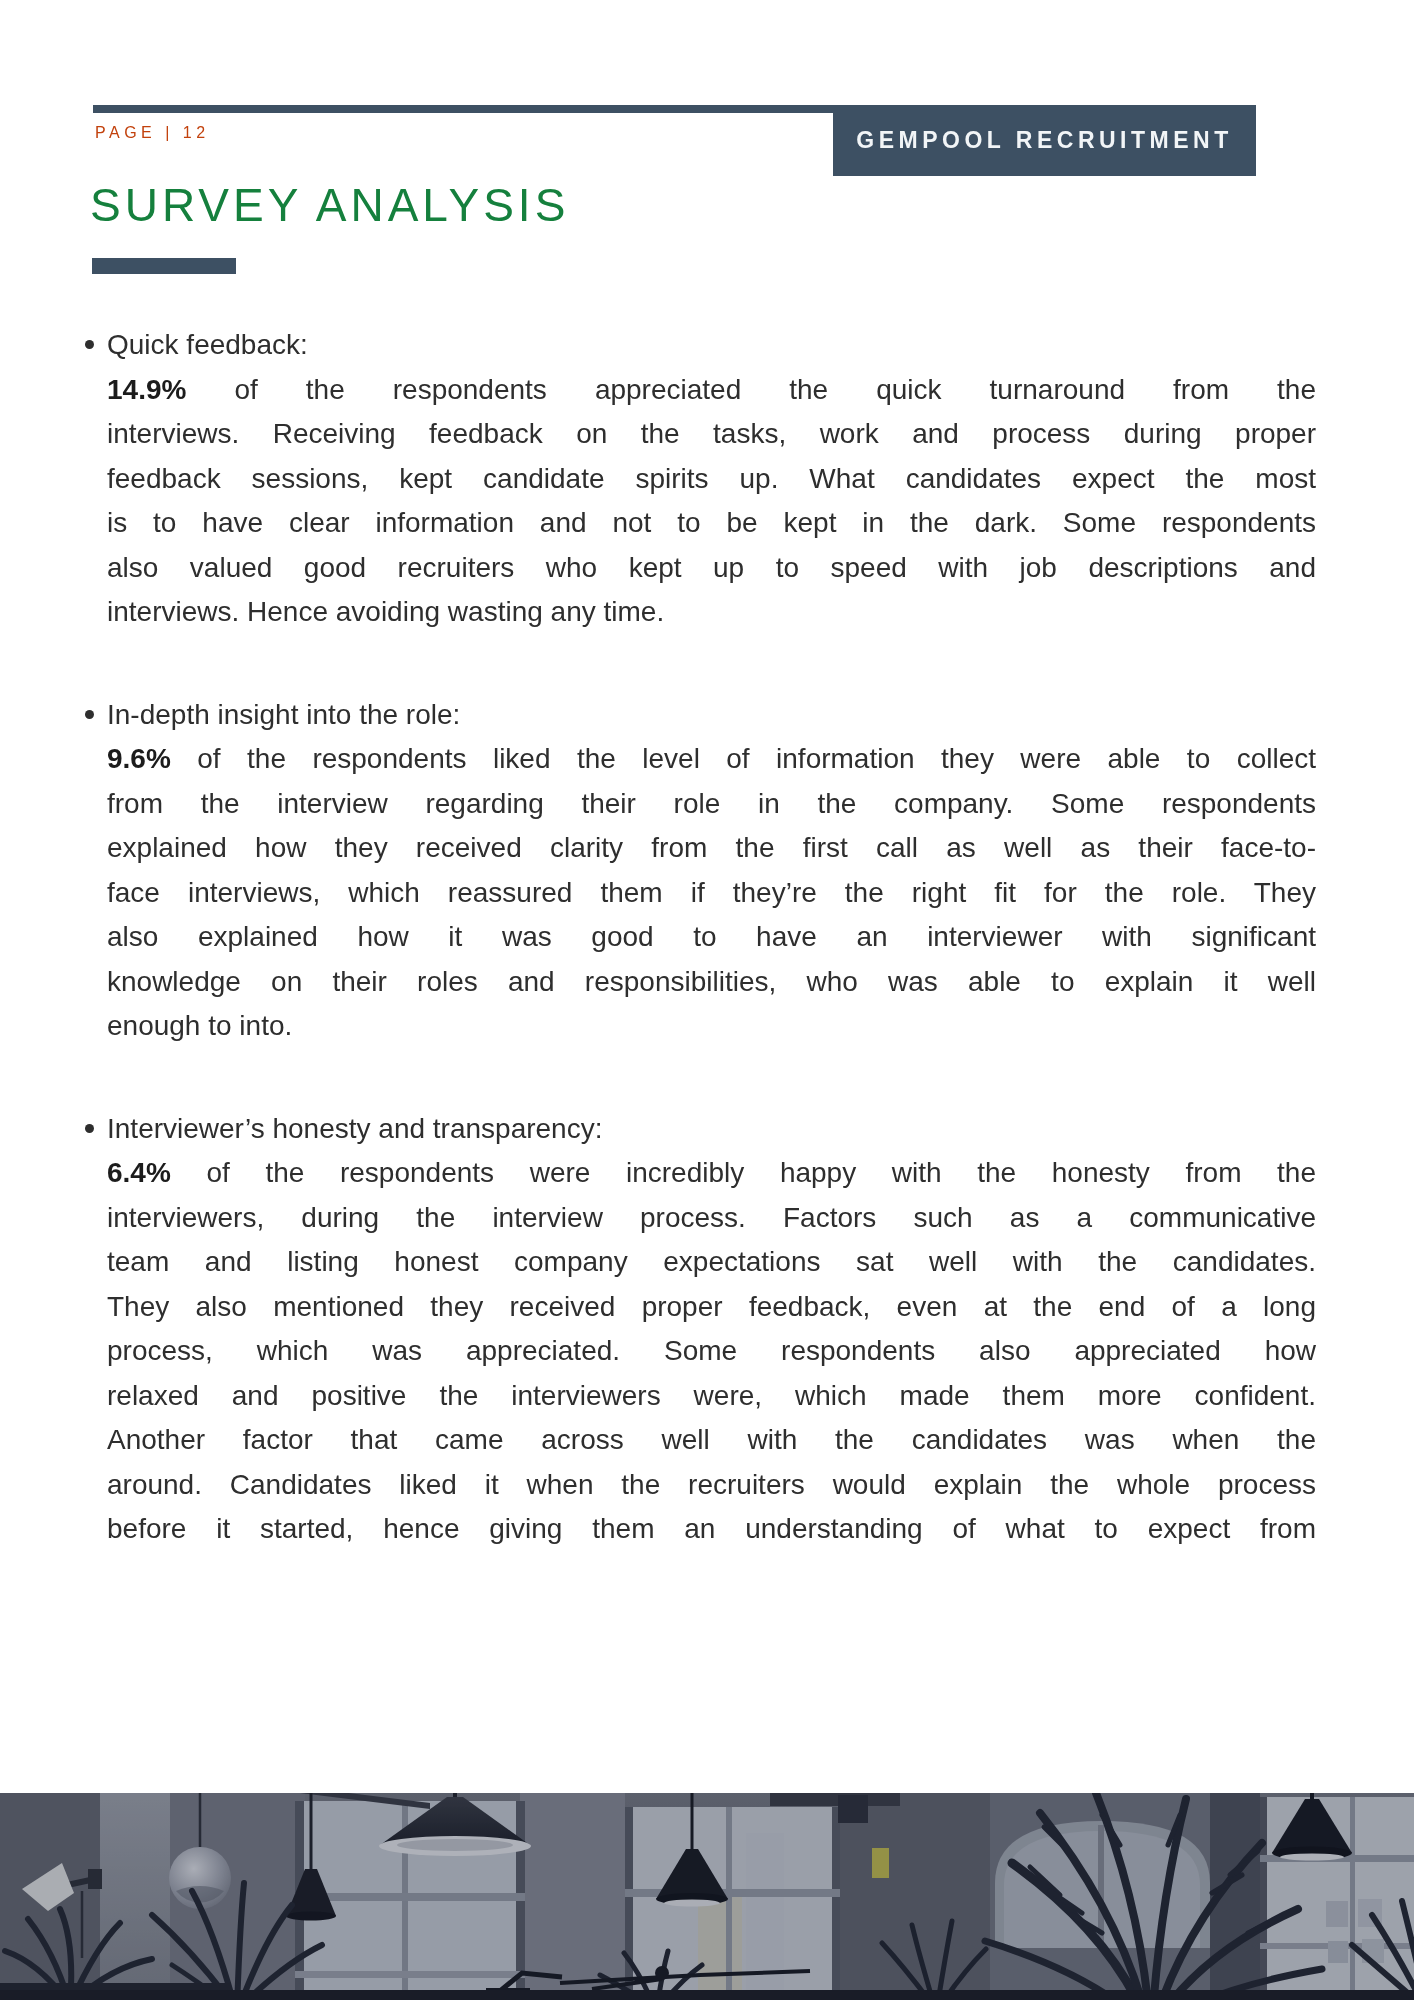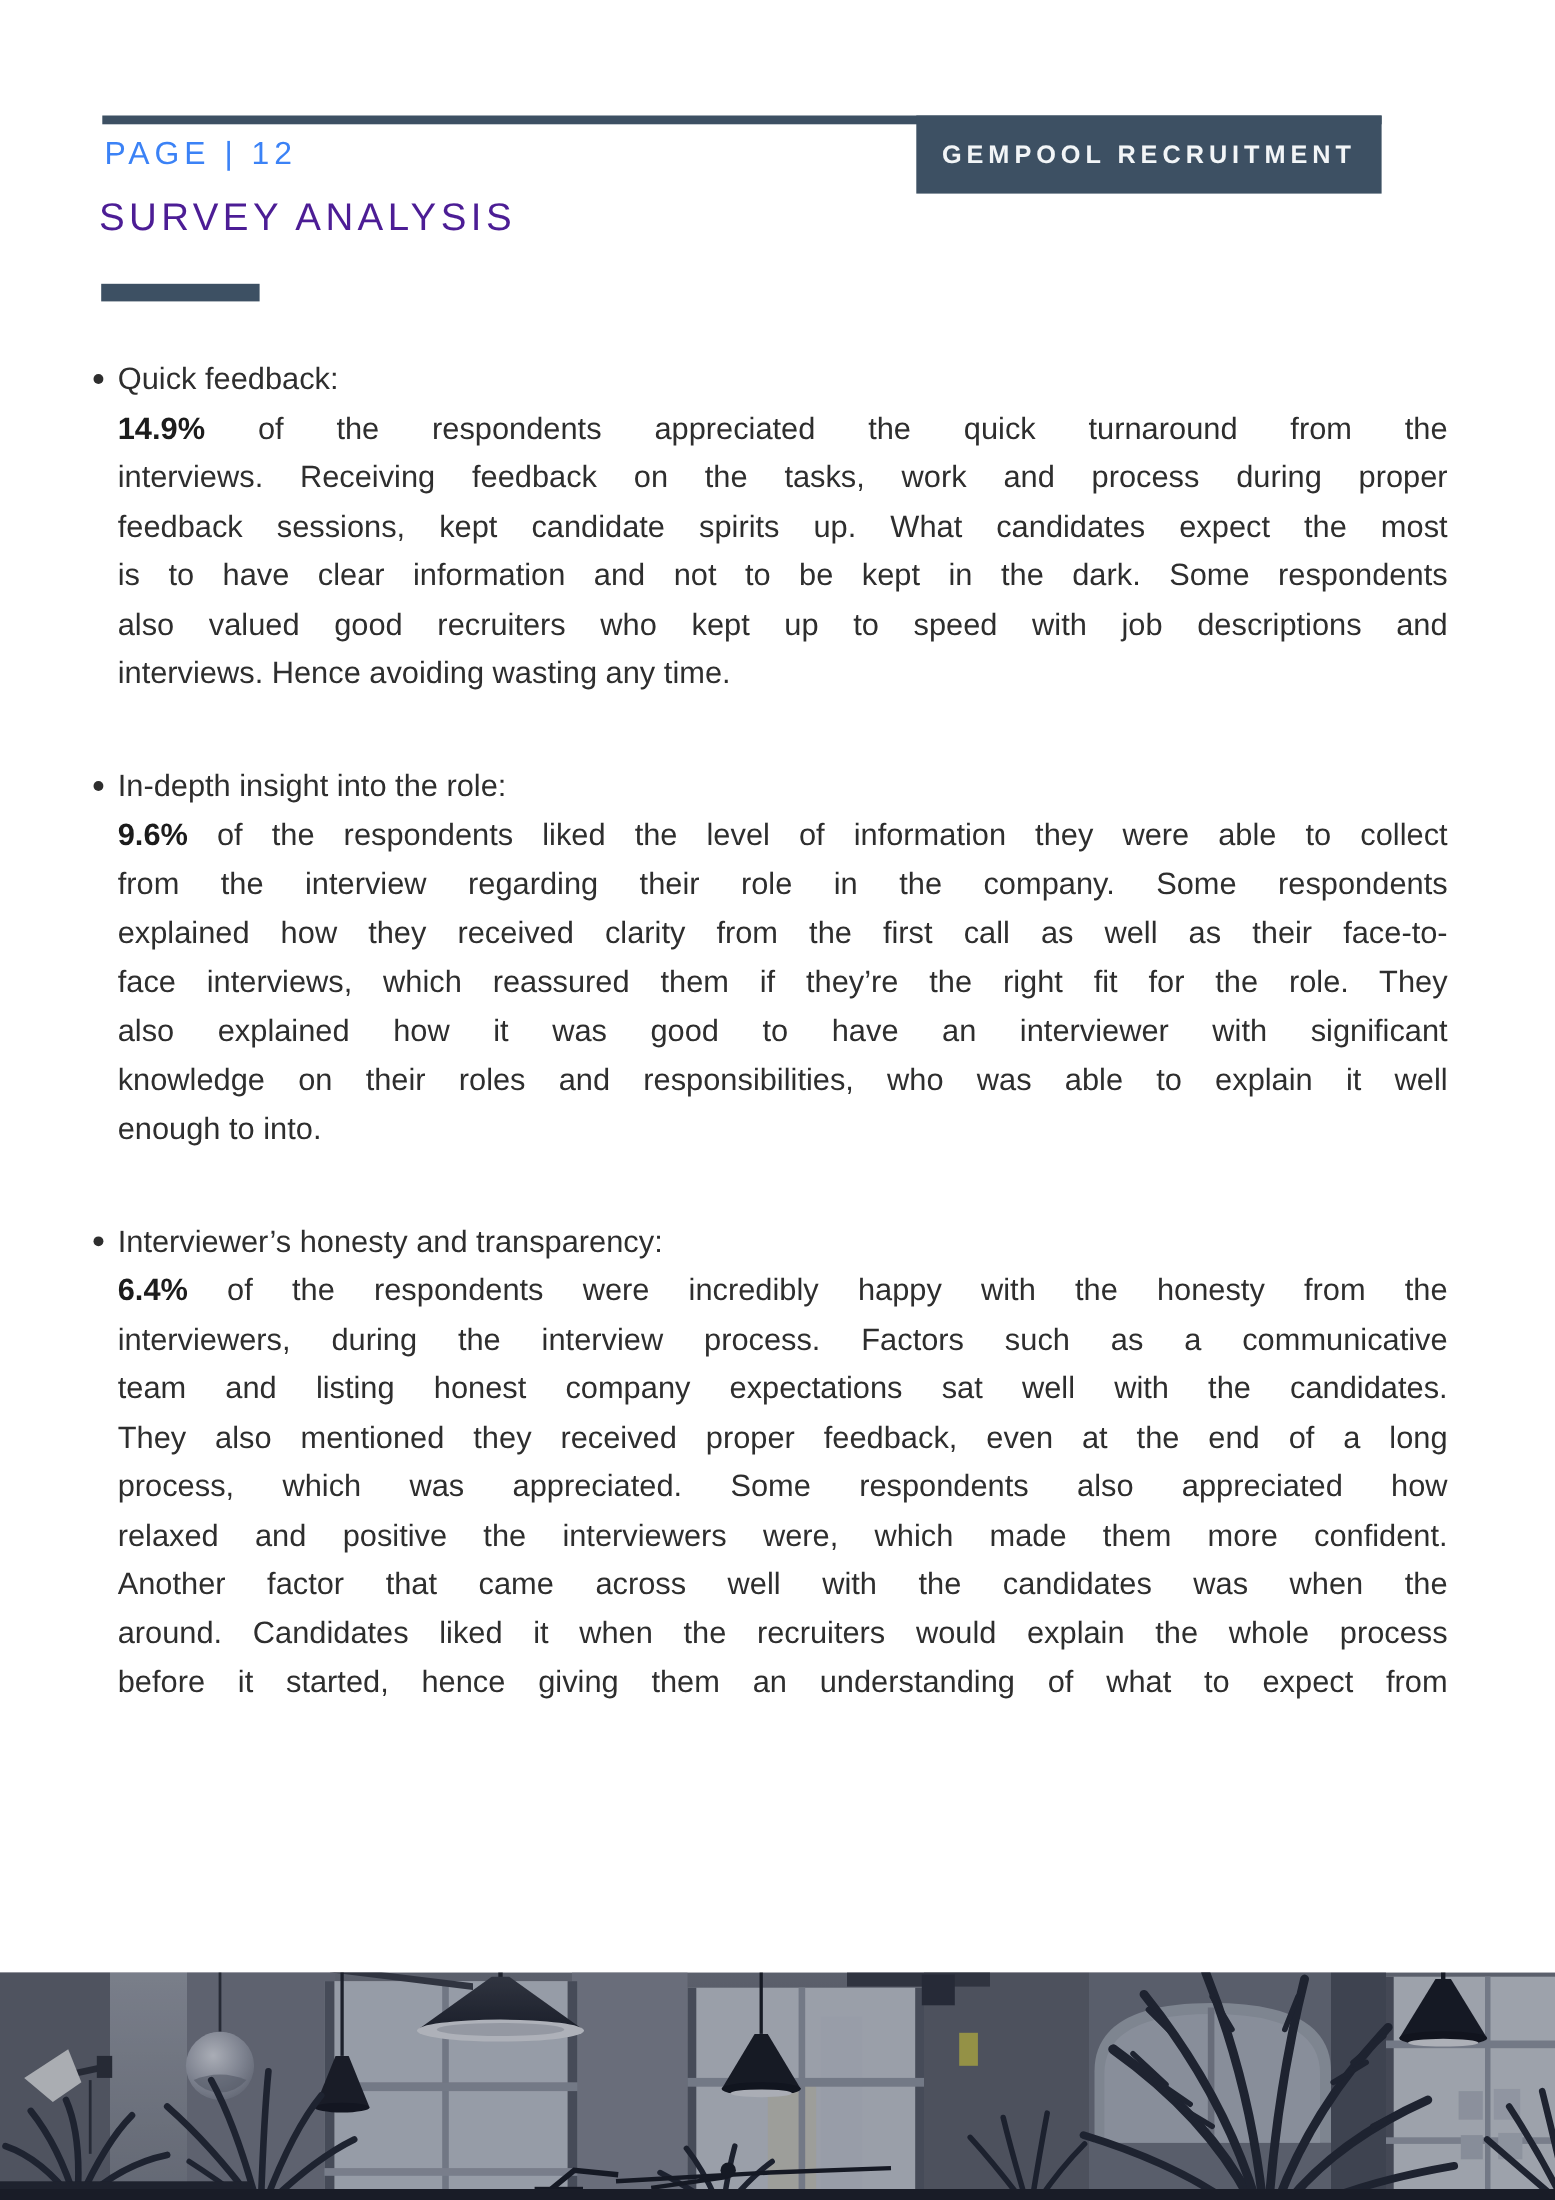--- a/index.html
+++ b/index.html
@@ -18,25 +18,25 @@
   .brand-box{
     position:absolute;left:833px;top:105px;width:423px;height:71px;
     background:#3d5063;
     display:flex;align-items:center;justify-content:center;
   }
   .brand-box span{
     color:#f2f5f7;font-size:23px;letter-spacing:4.5px;font-weight:700;
   }
   .page-label{
     position:absolute;left:95px;top:124px;
-    color:#3b82f6;font-size:29px;letter-spacing:4.5px;
+    color:#c2410c;font-size:16px;letter-spacing:4.5px;
   }
   .doc-title{
     position:absolute;left:90px;top:178px;
-    color:#4c1d95;font-size:35px;letter-spacing:4px;font-weight:300;text-align:center;
+    color:#15803d;font-size:46px;letter-spacing:4px;font-weight:300;text-align:center;
   }
   .title-underline{
     position:absolute;left:92px;top:258px;width:144px;height:16px;
     background:#3d5063;
   }
   
   .content{
     position:absolute;left:85px;top:323px;width:1231px;
     color:#2e2e2e;font-size:28px;line-height:44.5px;
     list-style:none;margin:0;padding:0;

